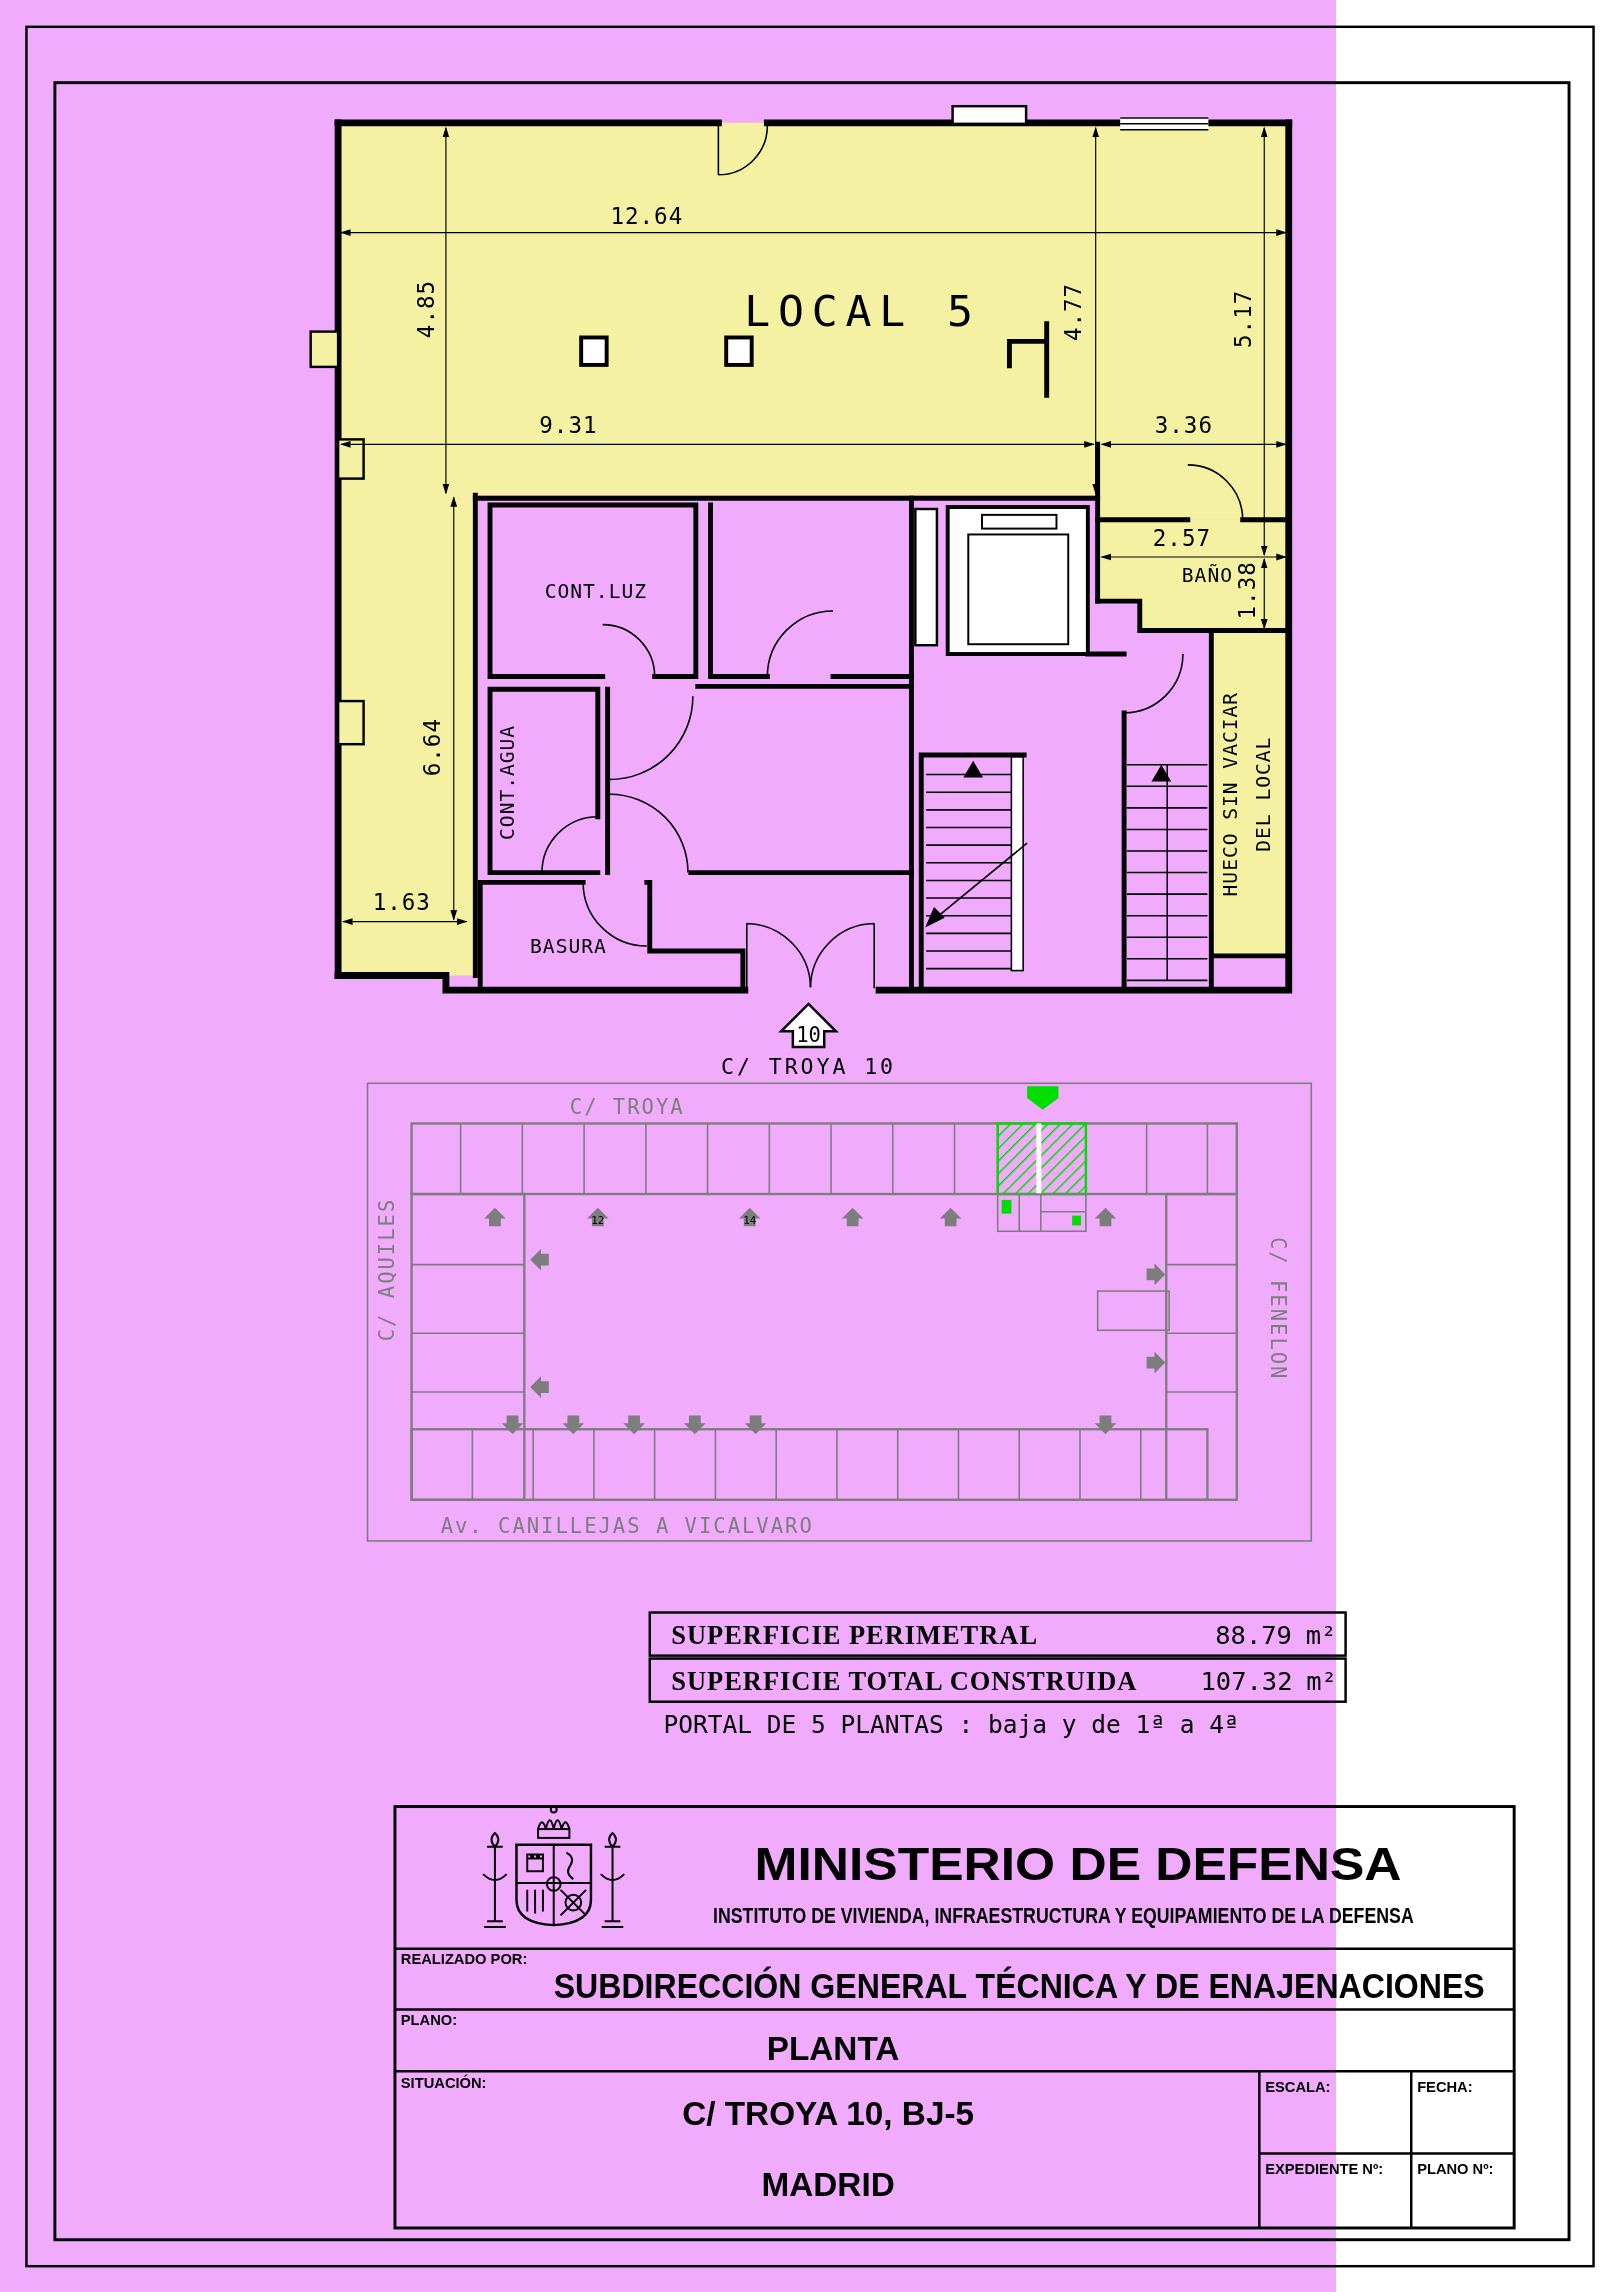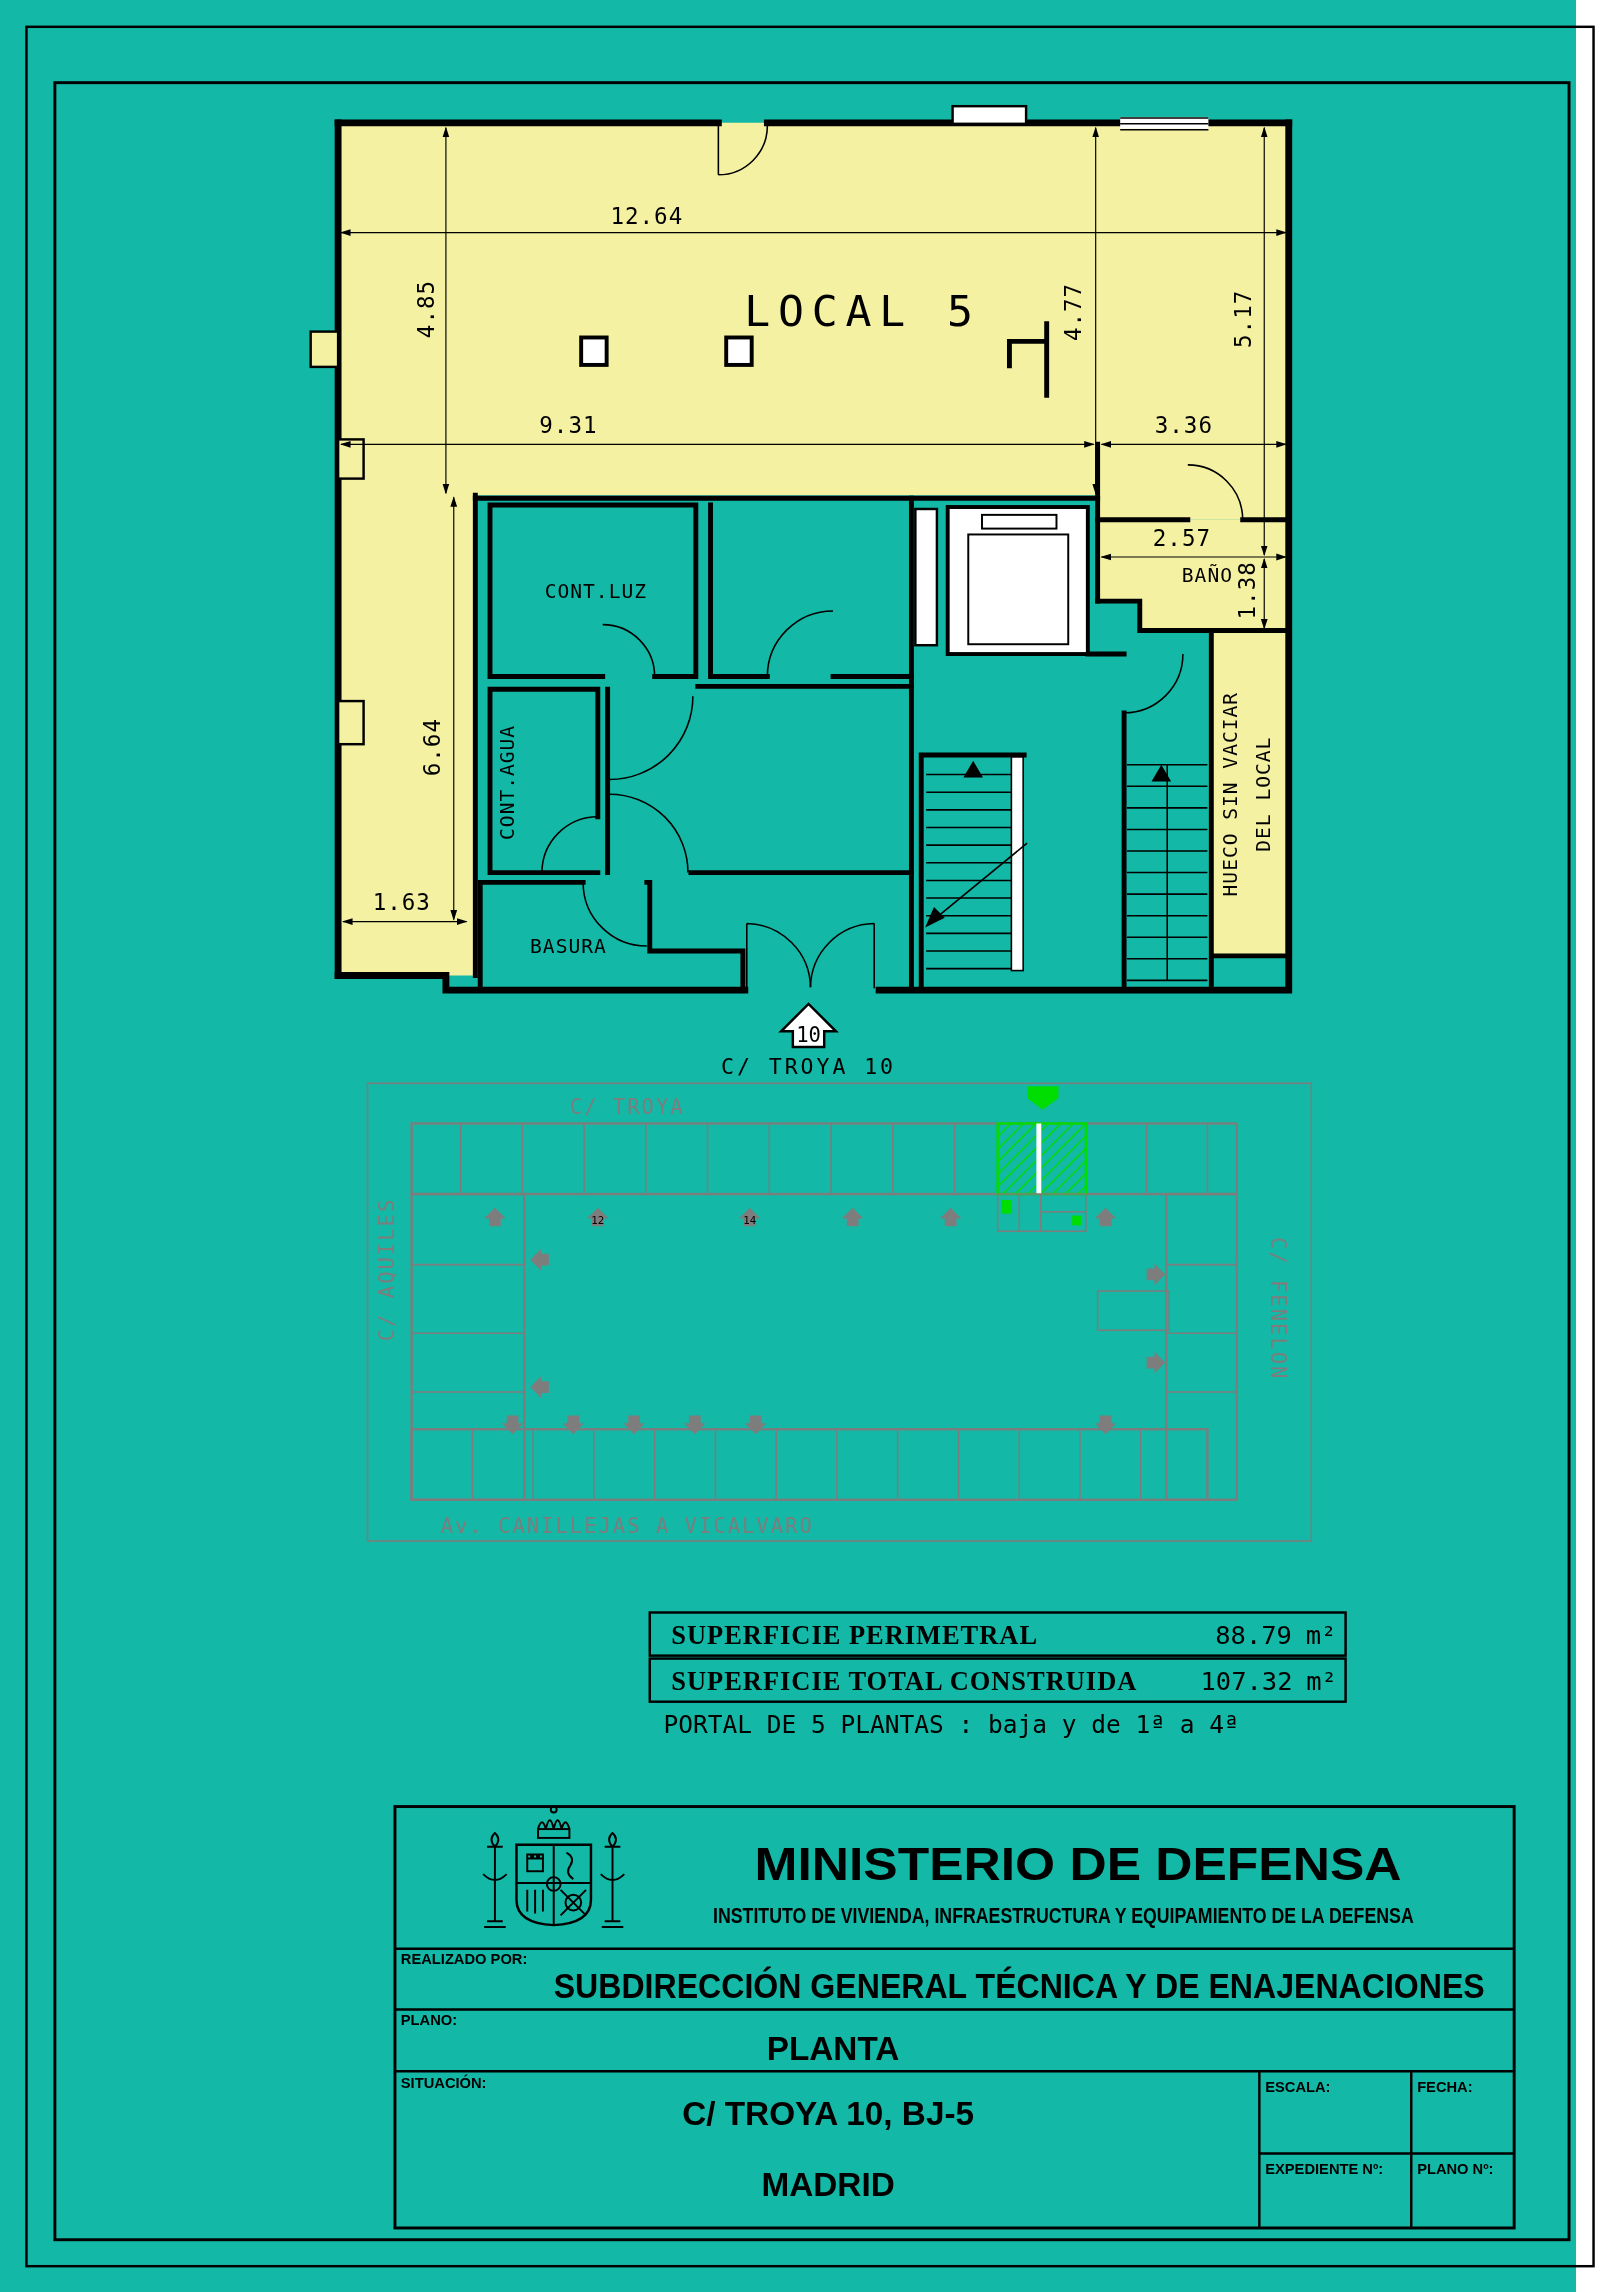--- a/index.html
+++ b/index.html
@@ -1,16 +1,16 @@
 <!DOCTYPE html>
 <html><head>
 <meta charset="utf-8">
 <style>
   html,body{margin:0;padding:0;background:#ffffff;}
-  .page{width:1576px;height:2293px;position:relative;background:#14b8a6;}
+  .page{width:1336px;height:2293px;position:relative;background:#f0abfc;}
   svg{display:block;}
   text{font-family:"DejaVu Sans Mono",monospace;fill:#000;}
   .dimtxt{font-size:23px;letter-spacing:1px;}
   .roomtxt{font-size:20px;letter-spacing:1px;}
   .biglabel{font-size:44px;letter-spacing:8px;}
   .wall-outer{stroke:#000;stroke-width:7;fill:none;stroke-linecap:square;}
   .wall{stroke:#000;stroke-width:5;fill:none;stroke-linecap:square;}
   .detail{stroke:#000;stroke-width:1.6;fill:none;}
   .dim{stroke:#000;stroke-width:1.2;fill:none;}
   .site{stroke:#7d7d7d;stroke-width:2.4;fill:none;}

